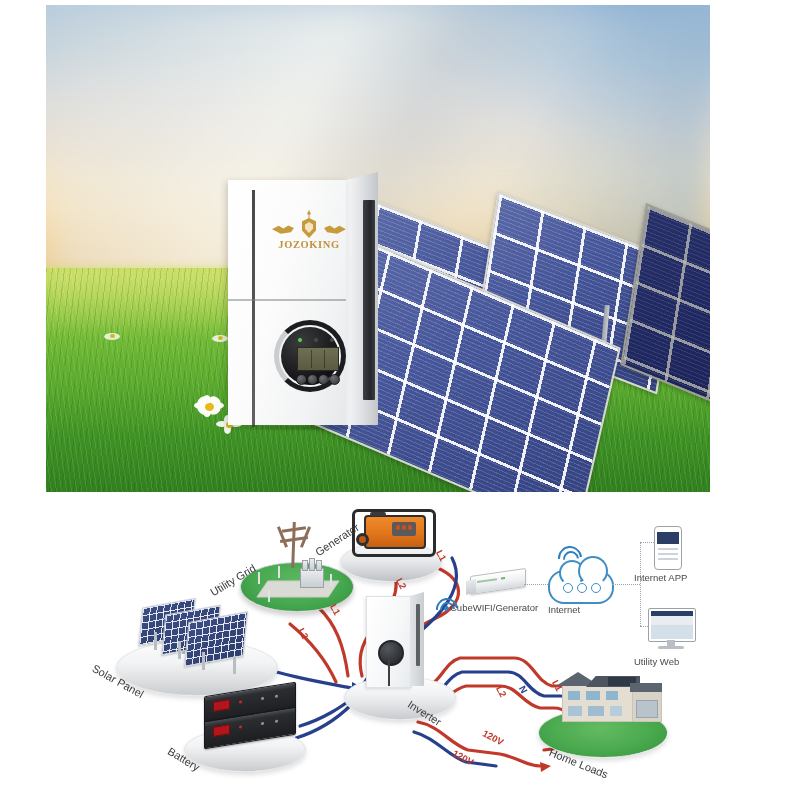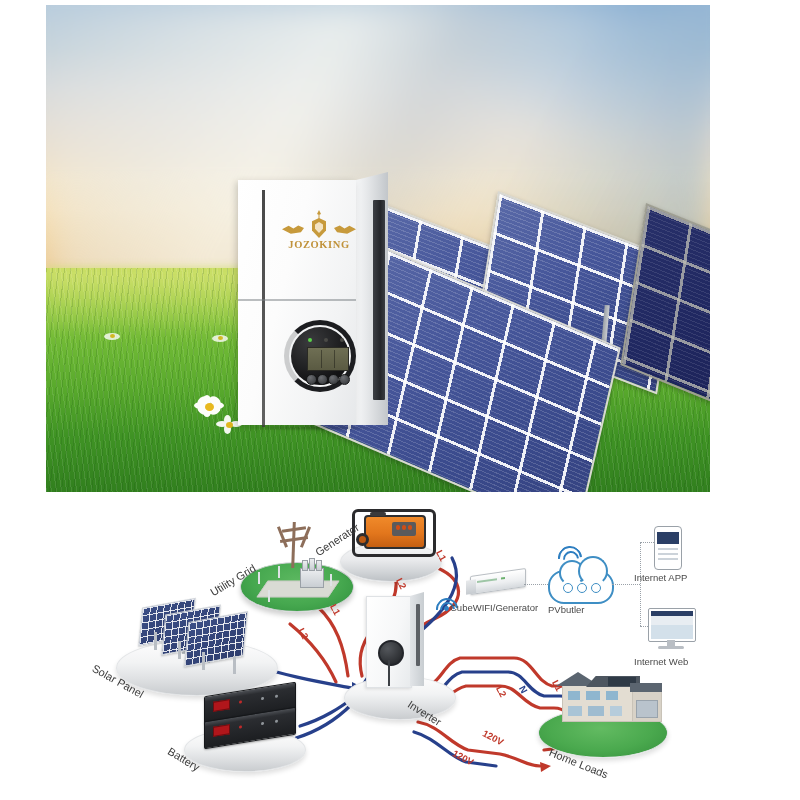--- a/index.html
+++ b/index.html
@@ -107,21 +107,21 @@
     background:
       repeating-linear-gradient(to right, rgba(190,190,180,0.75) 0 3px, rgba(255,255,255,0) 3px 44px),
       repeating-linear-gradient(to bottom, rgba(190,190,180,0.75) 0 3px, rgba(255,255,255,0) 3px 38px),
       repeating-linear-gradient(to bottom, rgba(255,255,255,0.10) 0 1px, rgba(0,0,0,0) 1px 4px),
       linear-gradient(135deg, #28306a 0%, #202861 50%, #1b2156 100%);
     border-color:#9e9e92;
   }
   .leg { position:absolute; background:linear-gradient(to right,#9aa0a6,#c9ccd0); }
 
   
-  #unit { position:absolute; left:182px; top:167px; width:158px; height:253px;margin-left:10px; }
+  #unit { position:absolute; left:182px; top:167px; width:158px; height:253px; }
   .u-face {
     position:absolute; left:0; top:8px; width:118px; height:245px;
     background: linear-gradient(105deg,#ffffff 0%,#fcfcfc 40%,#f2f3f4 75%,#e6e8ea 100%);
     box-shadow: -2px 2px 7px rgba(0,0,0,0.18);
   }
   .u-side {
     position:absolute; left:118px; top:0px; width:32px; height:253px;
     background: linear-gradient(to right,#f6f7f8 0%,#e6e8ea 35%,#d3d6d9 70%,#c2c6ca 100%);
     clip-path: polygon(0 8px, 100% 0, 100% 100%, 0 100%);
   }
@@ -613,37 +613,37 @@
 
       <div class="cloud" style="left:548px; top:70px;">
         <div class="dots">
           <b style="left:0;"></b>
             <b style="left:14px;"></b>
             <b style="left:28px;"></b>
         </div>
       </div>
       <div class="wifi-arc" style="left:558px; top:46px; width:20px; height:20px;"></div>
       <div class="wifi-arc" style="left:563px; top:51px; width:12px; height:12px;"></div>
-      <div class="small" style="left:548px; top:104px;">PVbutler</div>
+      <div class="small" style="left:548px; top:104px;">Internet</div>
 
       <div class="dotlineh" style="left:612px; top:84px; width:28px;"></div>
       <div class="dotline" style="left:640px; top:42px; height:84px;"></div>
       <div class="dotlineh" style="left:640px; top:42px; width:18px;"></div>
       <div class="dotlineh" style="left:640px; top:126px; width:18px;"></div>
 
       <div class="phone" style="left:654px; top:26px;">
         <div class="scr"></div>
         <div class="row" style="top:21px;"></div>
         <div class="row" style="top:26px;"></div>
         <div class="row" style="top:31px;"></div>
       </div>
       <div class="small" style="left:634px; top:72px;">Internet APP</div>
 
       <div class="monitor" style="left:648px; top:108px;">
         <div class="scr"></div>
       </div>
       <div class="mstand" style="left:667px; top:140px; width:8px; height:6px;"></div>
       <div class="mstand" style="left:658px; top:146px; width:26px; height:3px; border-radius:2px;"></div>
-      <div class="small" style="left:634px; top:156px;">Internet Web</div>
+      <div class="small" style="left:634px; top:156px;">Utility Web</div>
     </div>
 
   </div>
 </div>
 
 </body></html>

